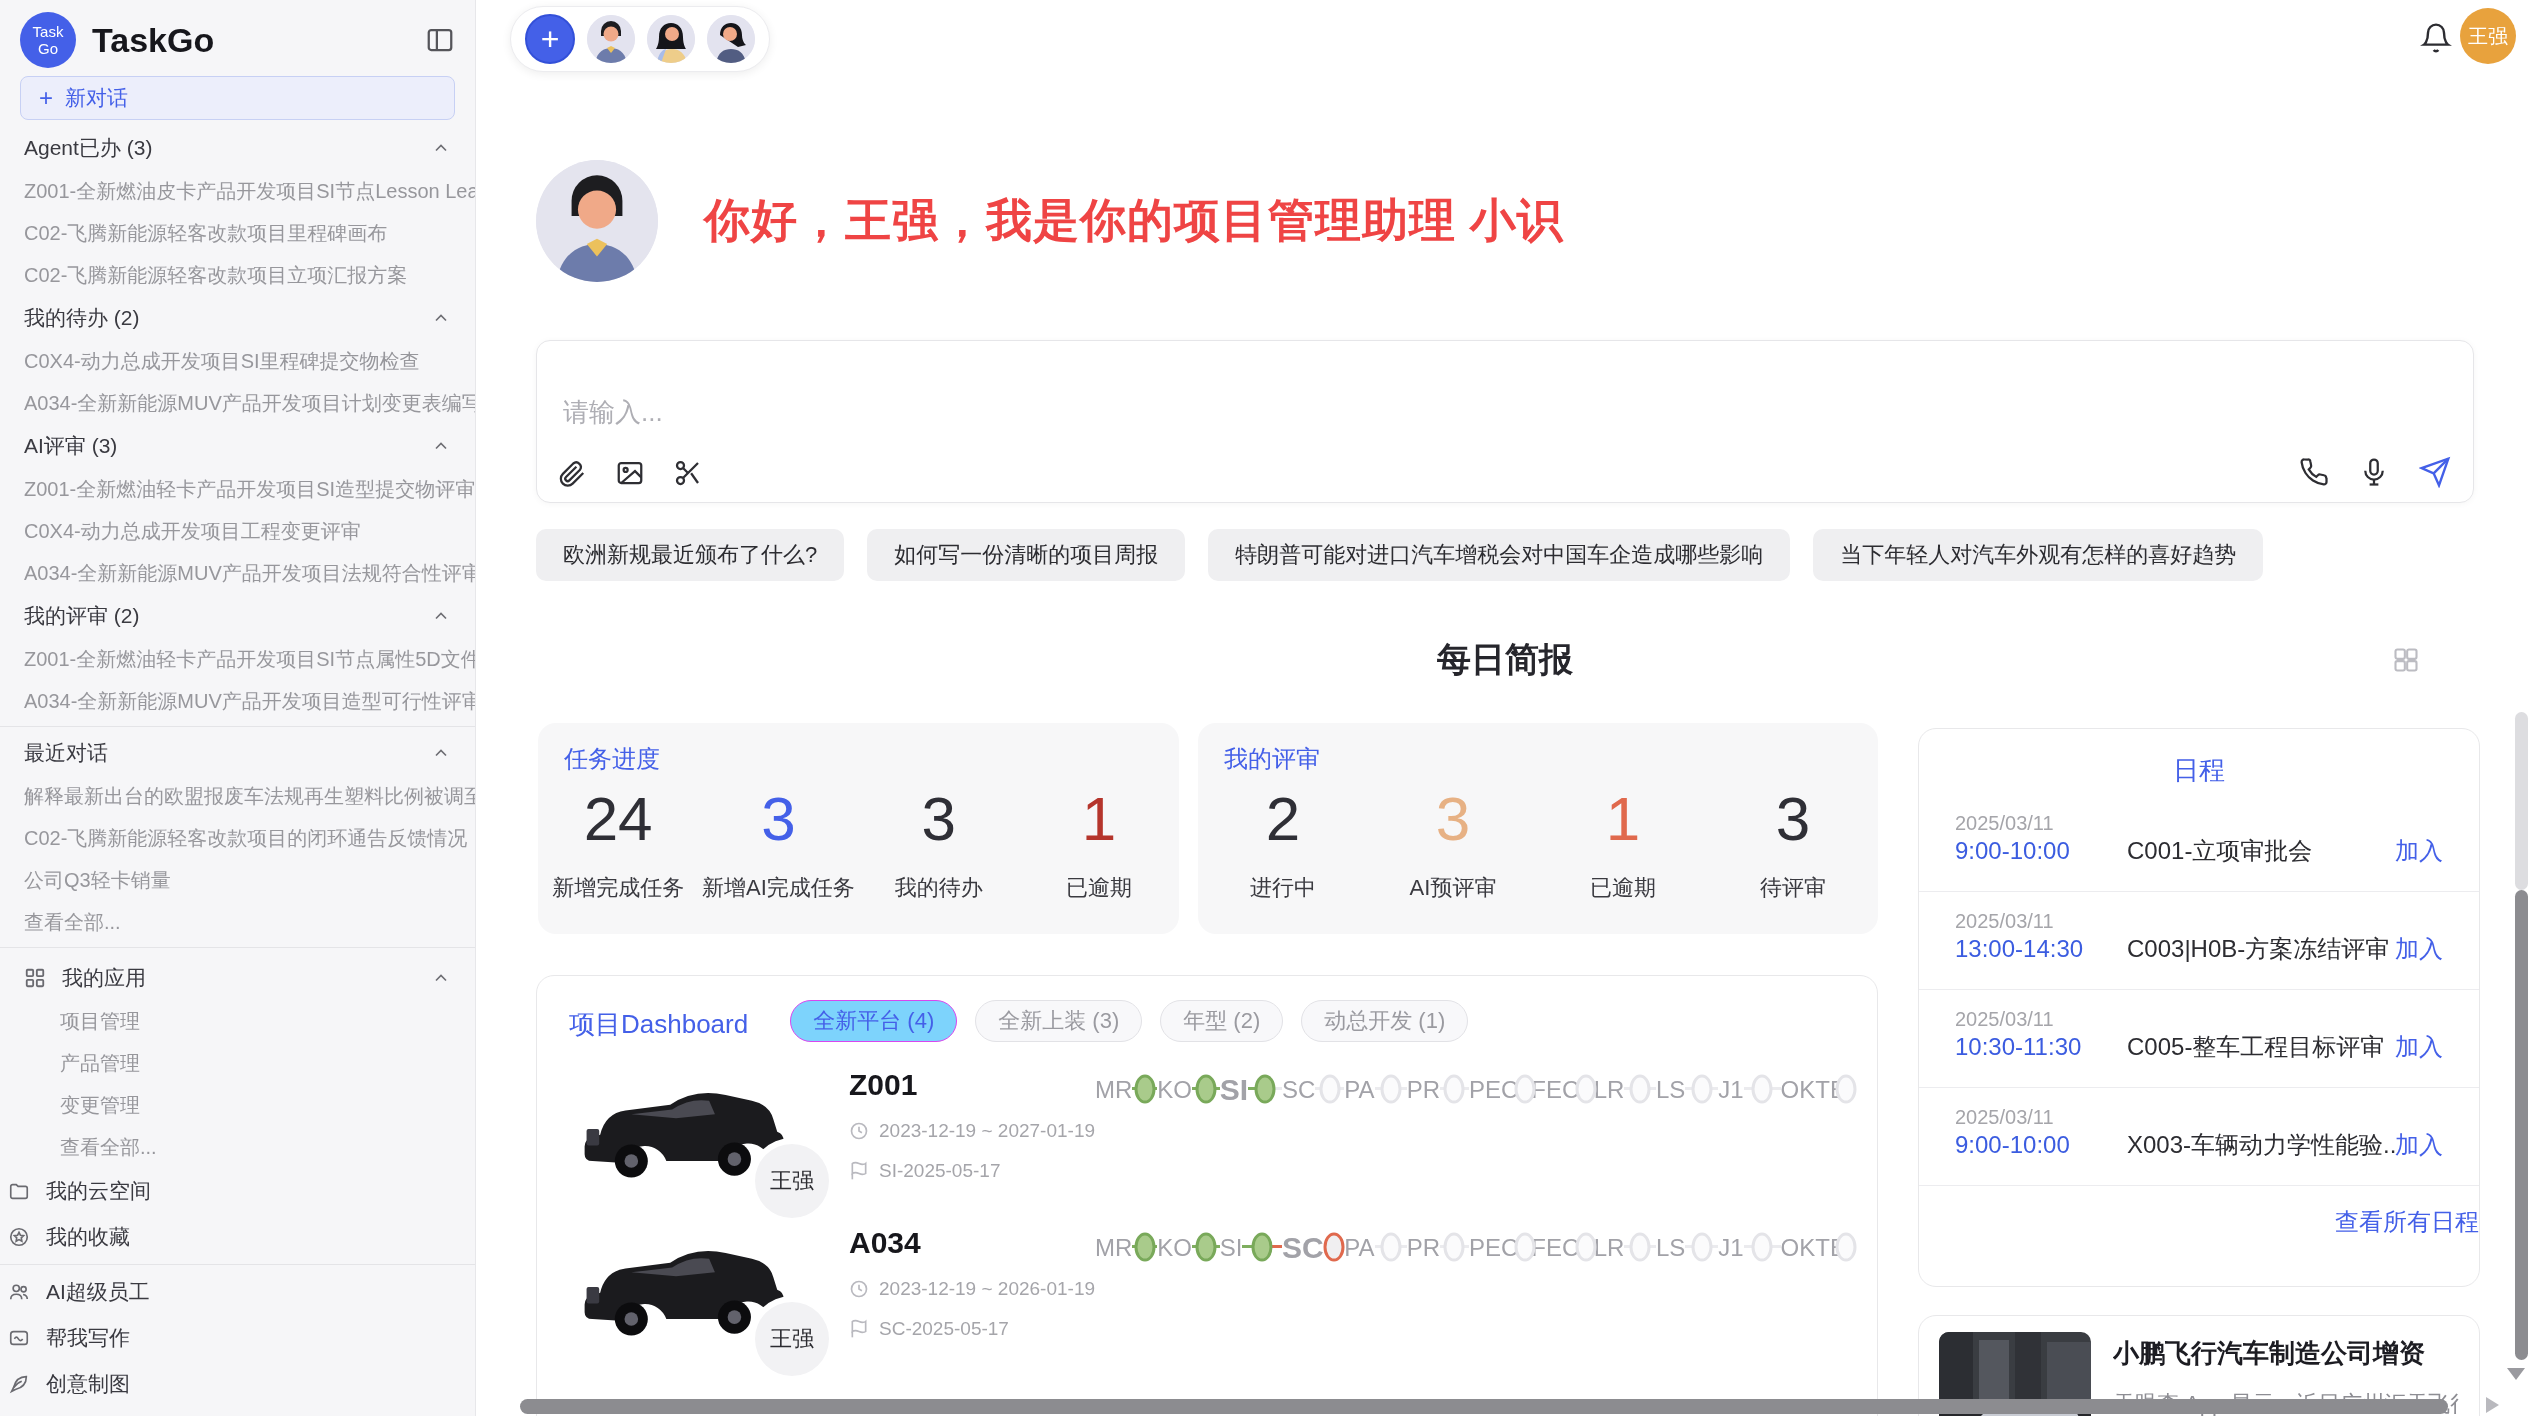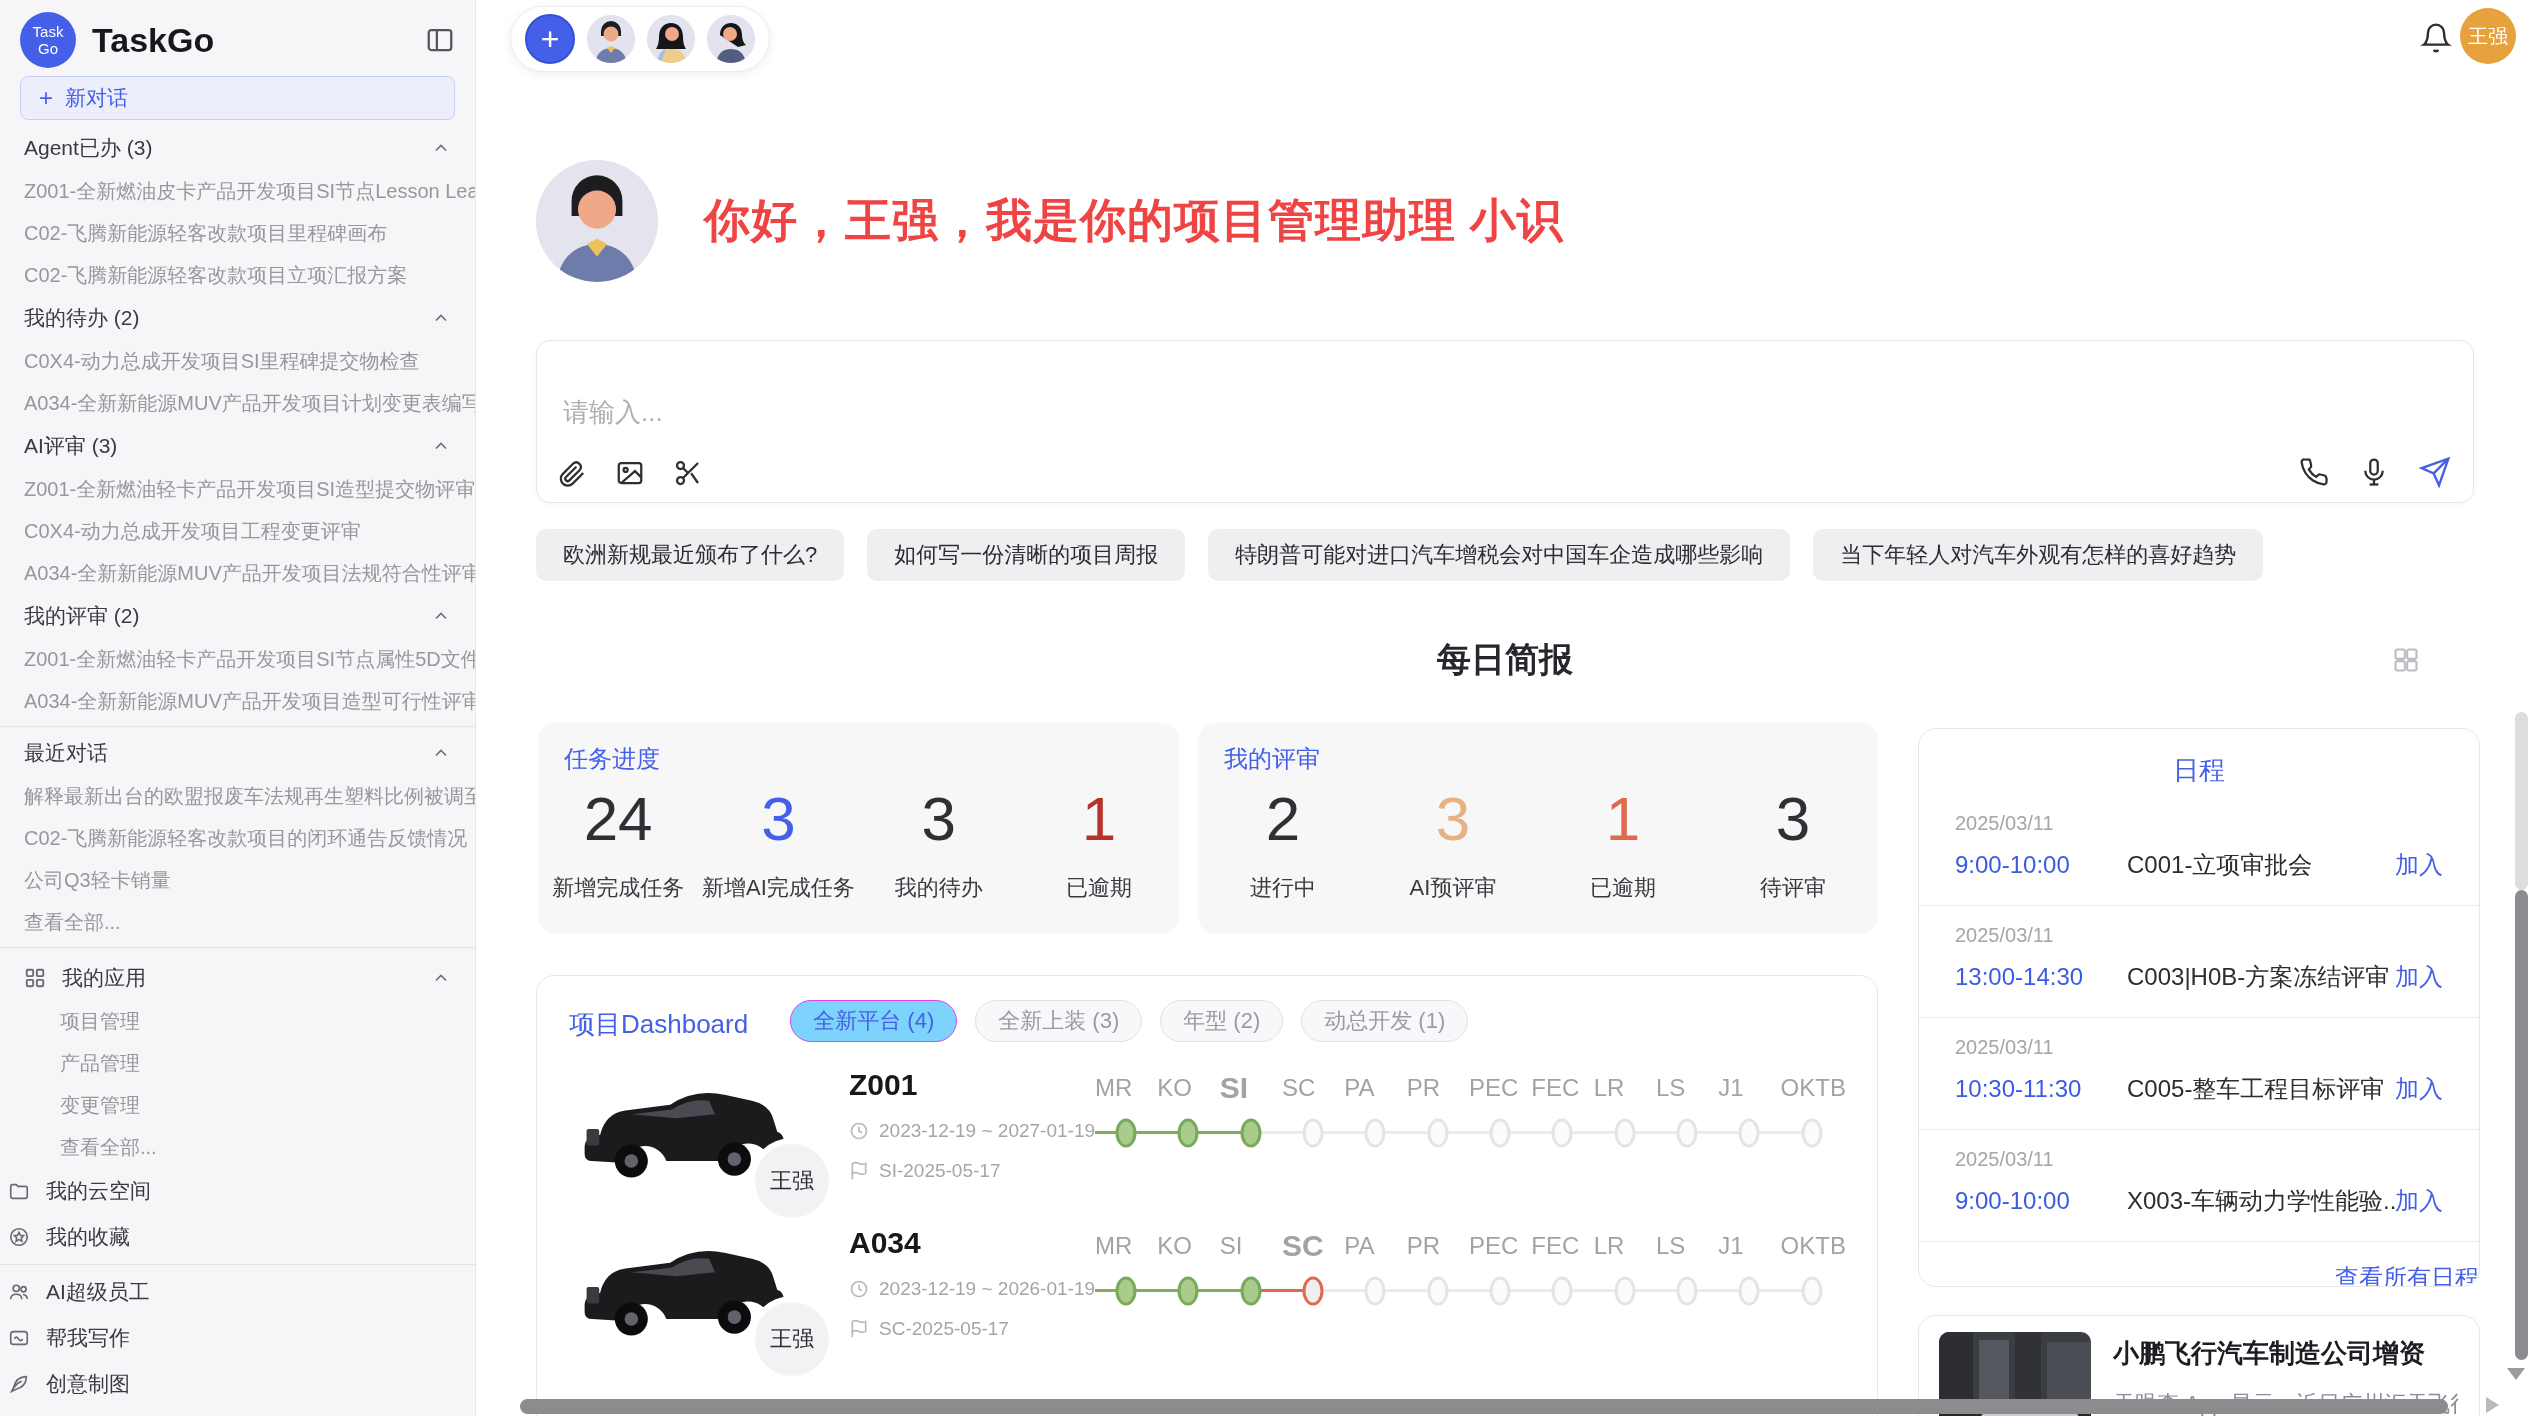--- a/index.html
+++ b/index.html
@@ -74,38 +74,38 @@
   .fchip.idle { color:#9a9aa0; border:1px solid #e2e2e6; background:#f8f8fa; }
   .proj-row { display:flex; align-items:flex-start; padding:14px 34px 0 34px; height:158px; }
   .truck-wrap { position:relative; width:252px; height:140px; flex:none; }
   .truck-img { position:absolute; left:0; top:2px; width:214px; height:122px; }
   .owner-badge { position:absolute; right:-6px; bottom:-14px; width:74px; height:74px; border-radius:50%; background:#f2f2f4; box-shadow:0 0 0 6px #fff; display:flex; align-items:center; justify-content:center; font-size:22px; color:#2c2c31; }
   .proj-info { width:272px; padding-left:26px; padding-top:4px; flex:none; }
   .proj-code { font-size:30px; font-weight:bold; color:#17171c; }
   .proj-meta { display:flex; align-items:center; gap:10px; margin-top:18px; font-size:19px; color:#a5a5aa; white-space:nowrap; }
   .proj-meta .mic { color:#b9b9bf; display:flex; flex:none; }
   .ms-strip { flex:1; display:flex; margin-top:2px; }
-  .ms-col { flex:1; display:flex; flex-direction:column; align-items:flex-start; min-width:0; }
+  .ms-col { flex:1; display:flex; flex-direction:row; align-items:flex-end; min-width:0; }
   .ms-label { height:44px; display:flex; align-items:center; font-size:24px; color:#a2a2a8; }
   .ms-label.cur { font-size:30px; color:#22222
 8; font-weight:600; }
   .ms-node-area { position:relative; height:46px; width:100%; }
   .tl,.tr { position:absolute; top:50%; height:3px; margin-top:-2px; background:#ebebee; }
   .tl { left:0; right:50%; } .tr { left:50%; right:0; }
   .tl.g,.tr.g { background:#7fae5f; } .tl.r,.tr.r { background:#e0694d; }
   .node { position:absolute; left:50%; top:50%; transform:translate(-50%,-50%); width:21px; height:29px; border-radius:50%; border:3px solid #e4e4e8; background:#fbfbfc; }
   .node.done { background:#a9cb8b; border-color:#79a95a; }
   .node.overdue { background:#f0eff0; border-color:#e0694d; }
 
   
   .sched-card { position:absolute; left:1918px; top:728px; width:562px; height:559px; background:#fff; border:1px solid #e8e8ea; border-radius:18px; overflow:hidden; }
   .sched-title { text-align:center; padding:24px 0 6px 0; font-size:26px; color:#4460e8; }
   .sched-entry { padding:18px 36px 24px 36px; border-bottom:1px solid #ececef; }
   .sched-date { font-size:20px; color:#a5a5aa; }
-  .sched-line { display:flex; align-items:center; margin-top:14px; }
+  .sched-line { display:flex; align-items:center; }
   .sched-time { width:172px; font-size:24px; color:#3b5ce0; flex:none; }
   .sched-name { flex:1; font-size:24px; color:#2c2c31; white-space:nowrap; overflow:hidden; }
   .sched-join { font-size:24px; color:#4460e8; cursor:pointer; flex:none; }
   .sched-viewall { text-align:right; padding:20px 0; font-size:24px; color:#4460e8; cursor:pointer; }
 
   
   .news-card { position:absolute; left:1918px; top:1315px; width:562px; height:180px; background:#fff; border:1px solid #e8e8ea; border-radius:18px; overflow:hidden; display:flex; gap:22px; padding:16px 20px; }
   .news-thumb { width:152px; height:112px; border-radius:10px; overflow:hidden; flex:none; }
   .news-body { flex:1; min-width:0; }
   .news-title { font-size:26px; font-weight:bold; color:#1c1c22; margin-top:4px; white-space:nowrap; overflow:hidden; }

